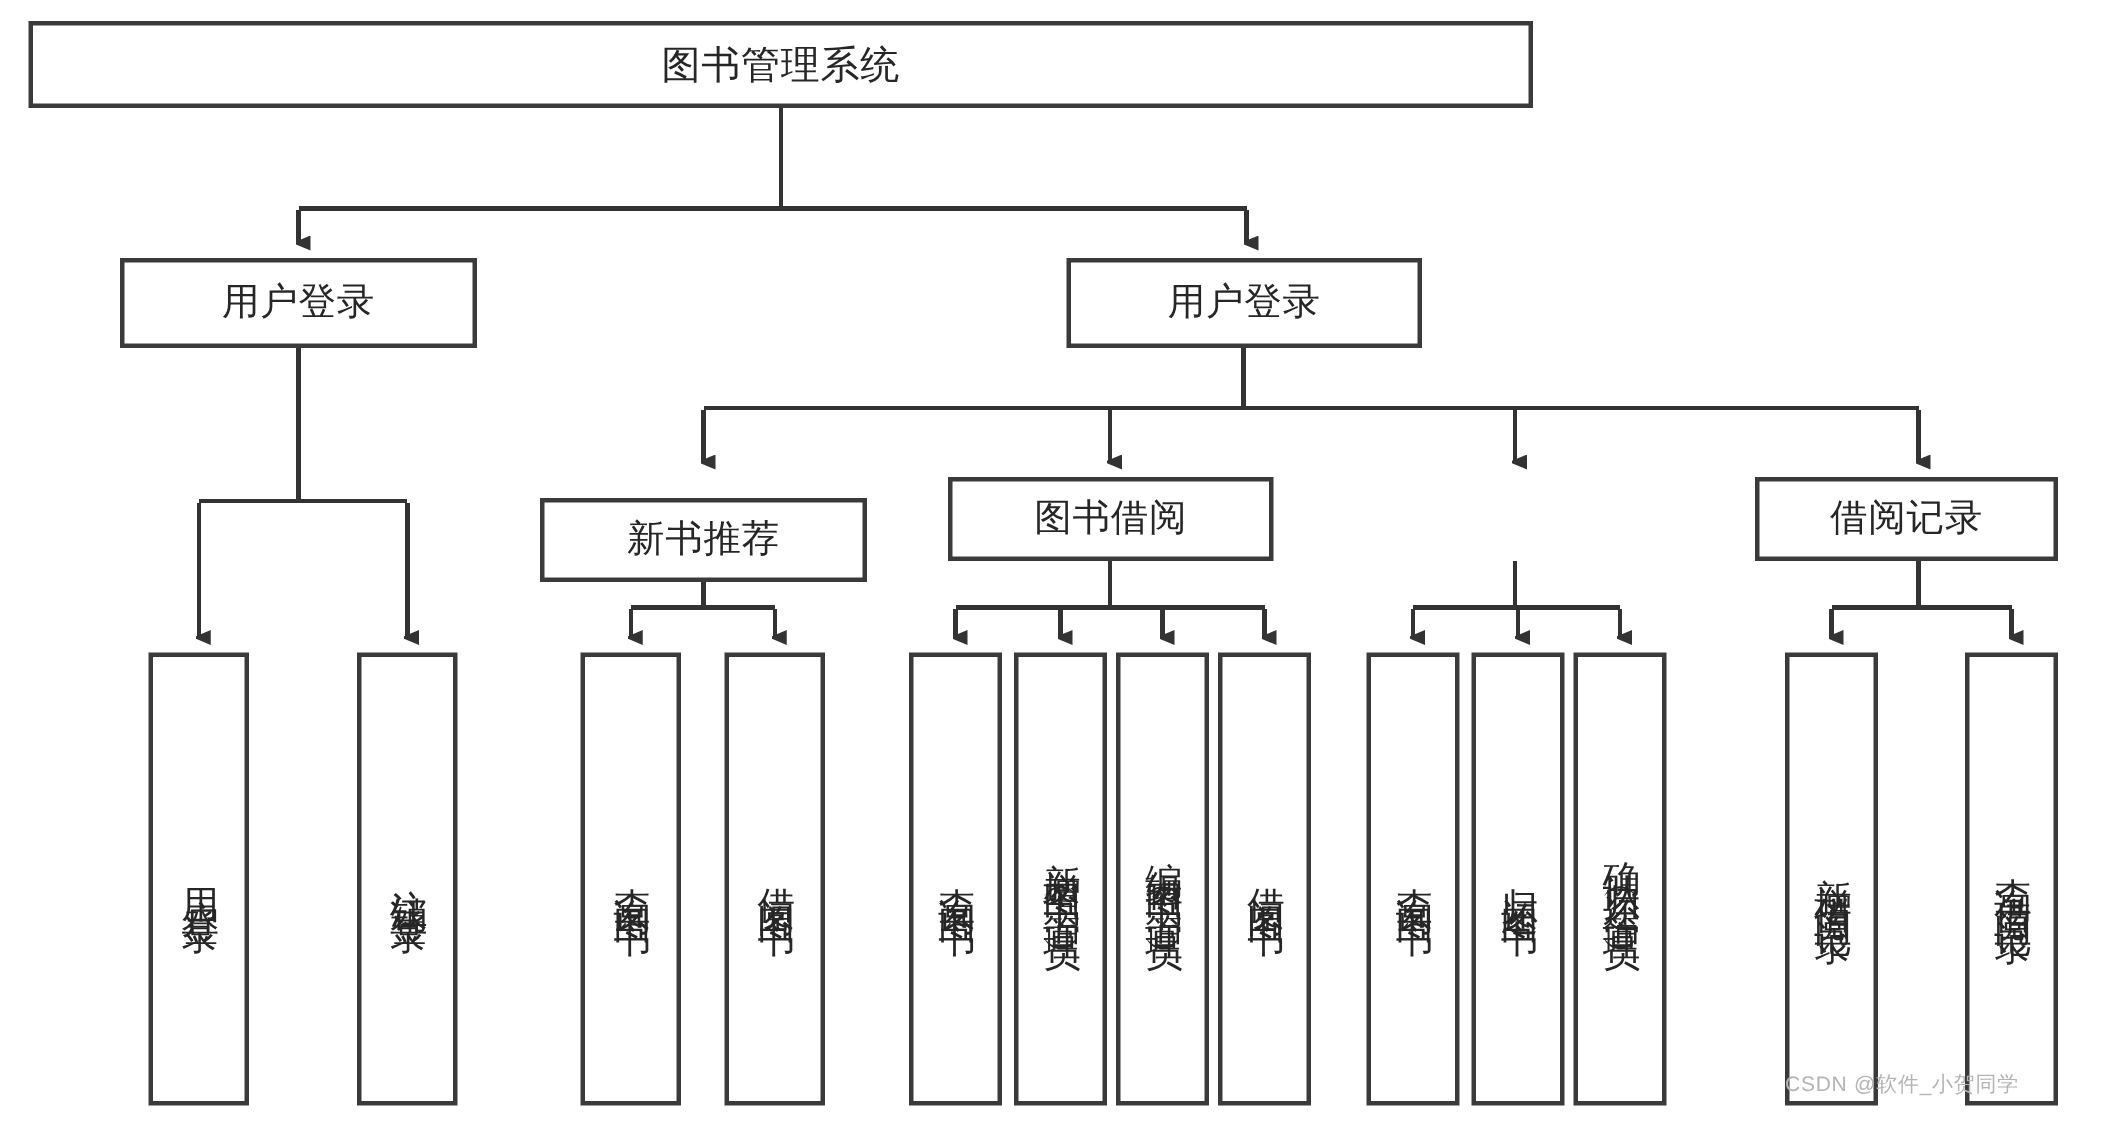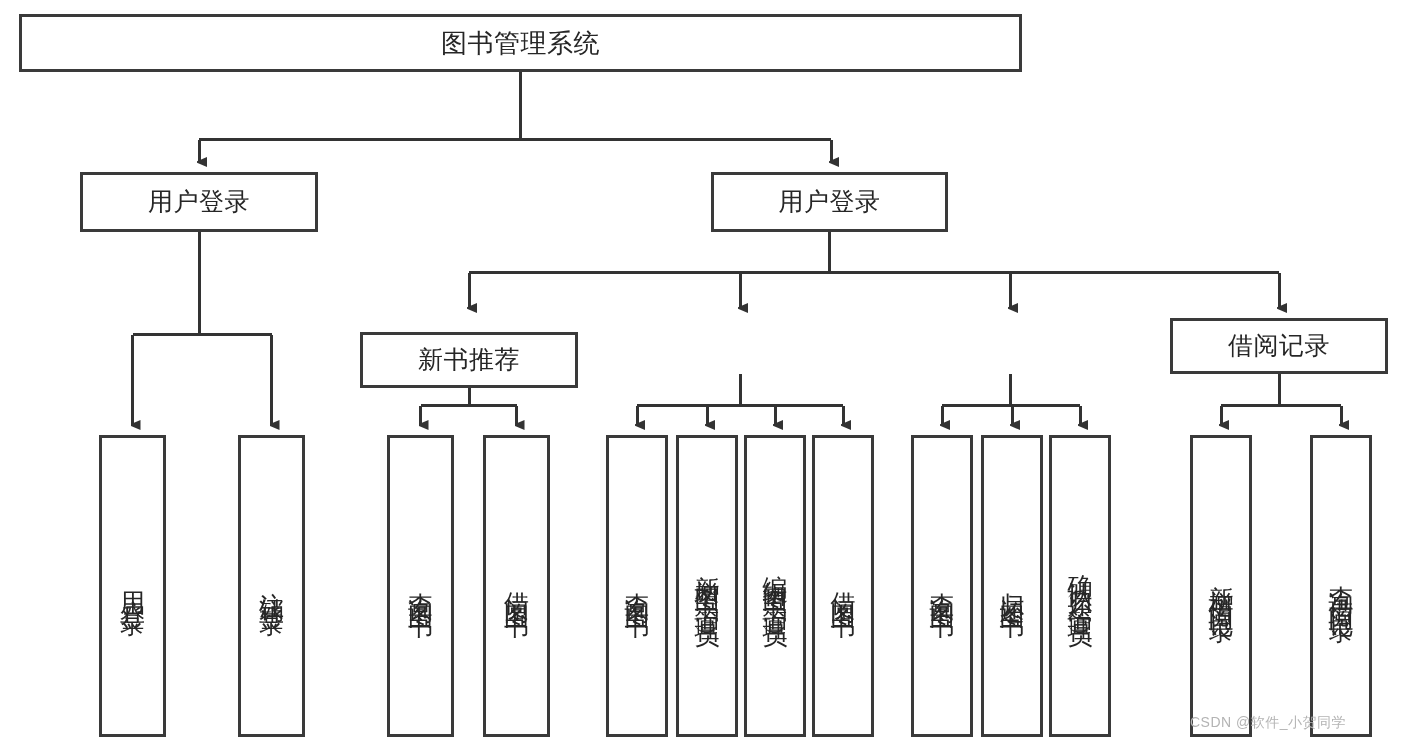--- a/index.html
+++ b/index.html
@@ -132,21 +132,24 @@
   <div class="node horiz" style="left:80px; top:172px; width:238px; height:60px;">
     <span class="label">用户登录</span>
   </div>
   <div class="node horiz" style="left:711px; top:172px; width:237px; height:60px;">
     <span class="label">用户登录</span>
   </div>
 
   <div class="node horiz" style="left:360px; top:332px; width:218px; height:56px;">
     <span class="label">新书推荐</span>
   </div>
-  <div class="node horiz" style="left:1170px; top:318px; width:218px; height:56px;">
+  <div class="node horiz" style="left:632px; top:318px; width:217px; height:56px;">
+    <span class="label">图书借阅</span>
+  </div>
+  <div class="node horiz" style="left:1170px; top:318px; width:202px; height:56px;">
     <span class="label">借阅记录</span>
   </div>
 
   <div class="node vert" style="left:99px; top:435px; width:67px; height:302px;">
     <span class="label">用户登录</span>
   </div>
   <div class="node vert" style="left:238px; top:435px; width:67px; height:302px;">
     <span class="label">注销登录</span>
   </div>
 

